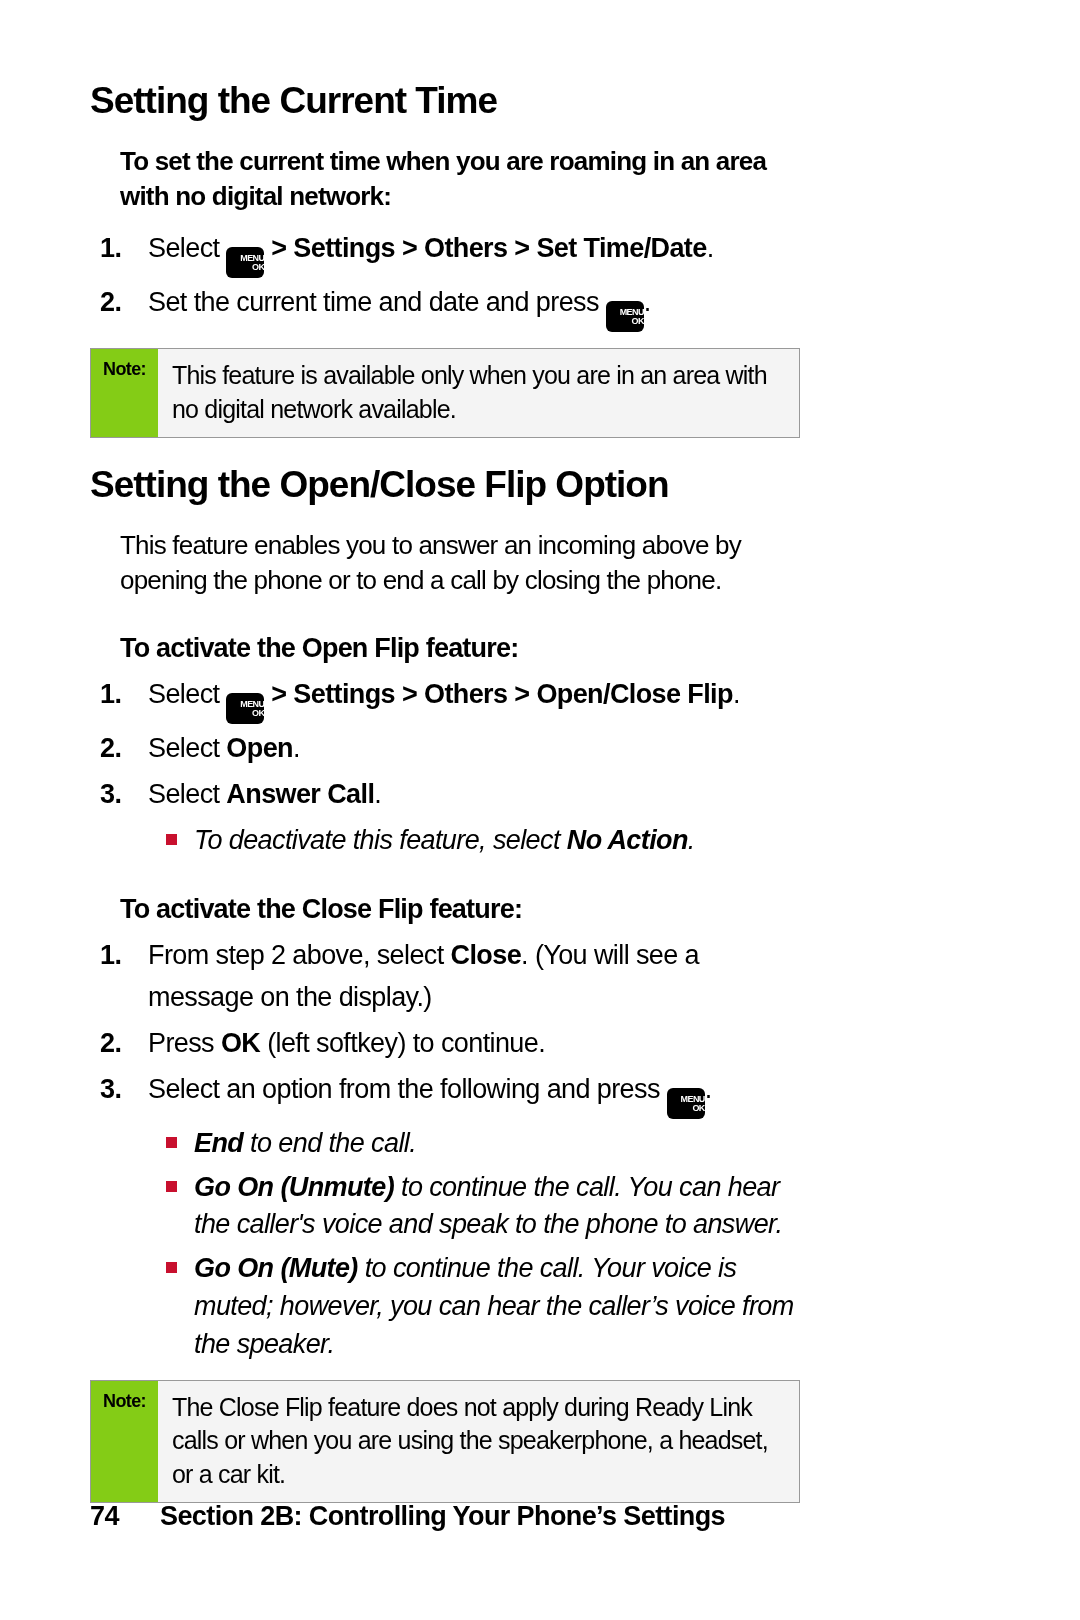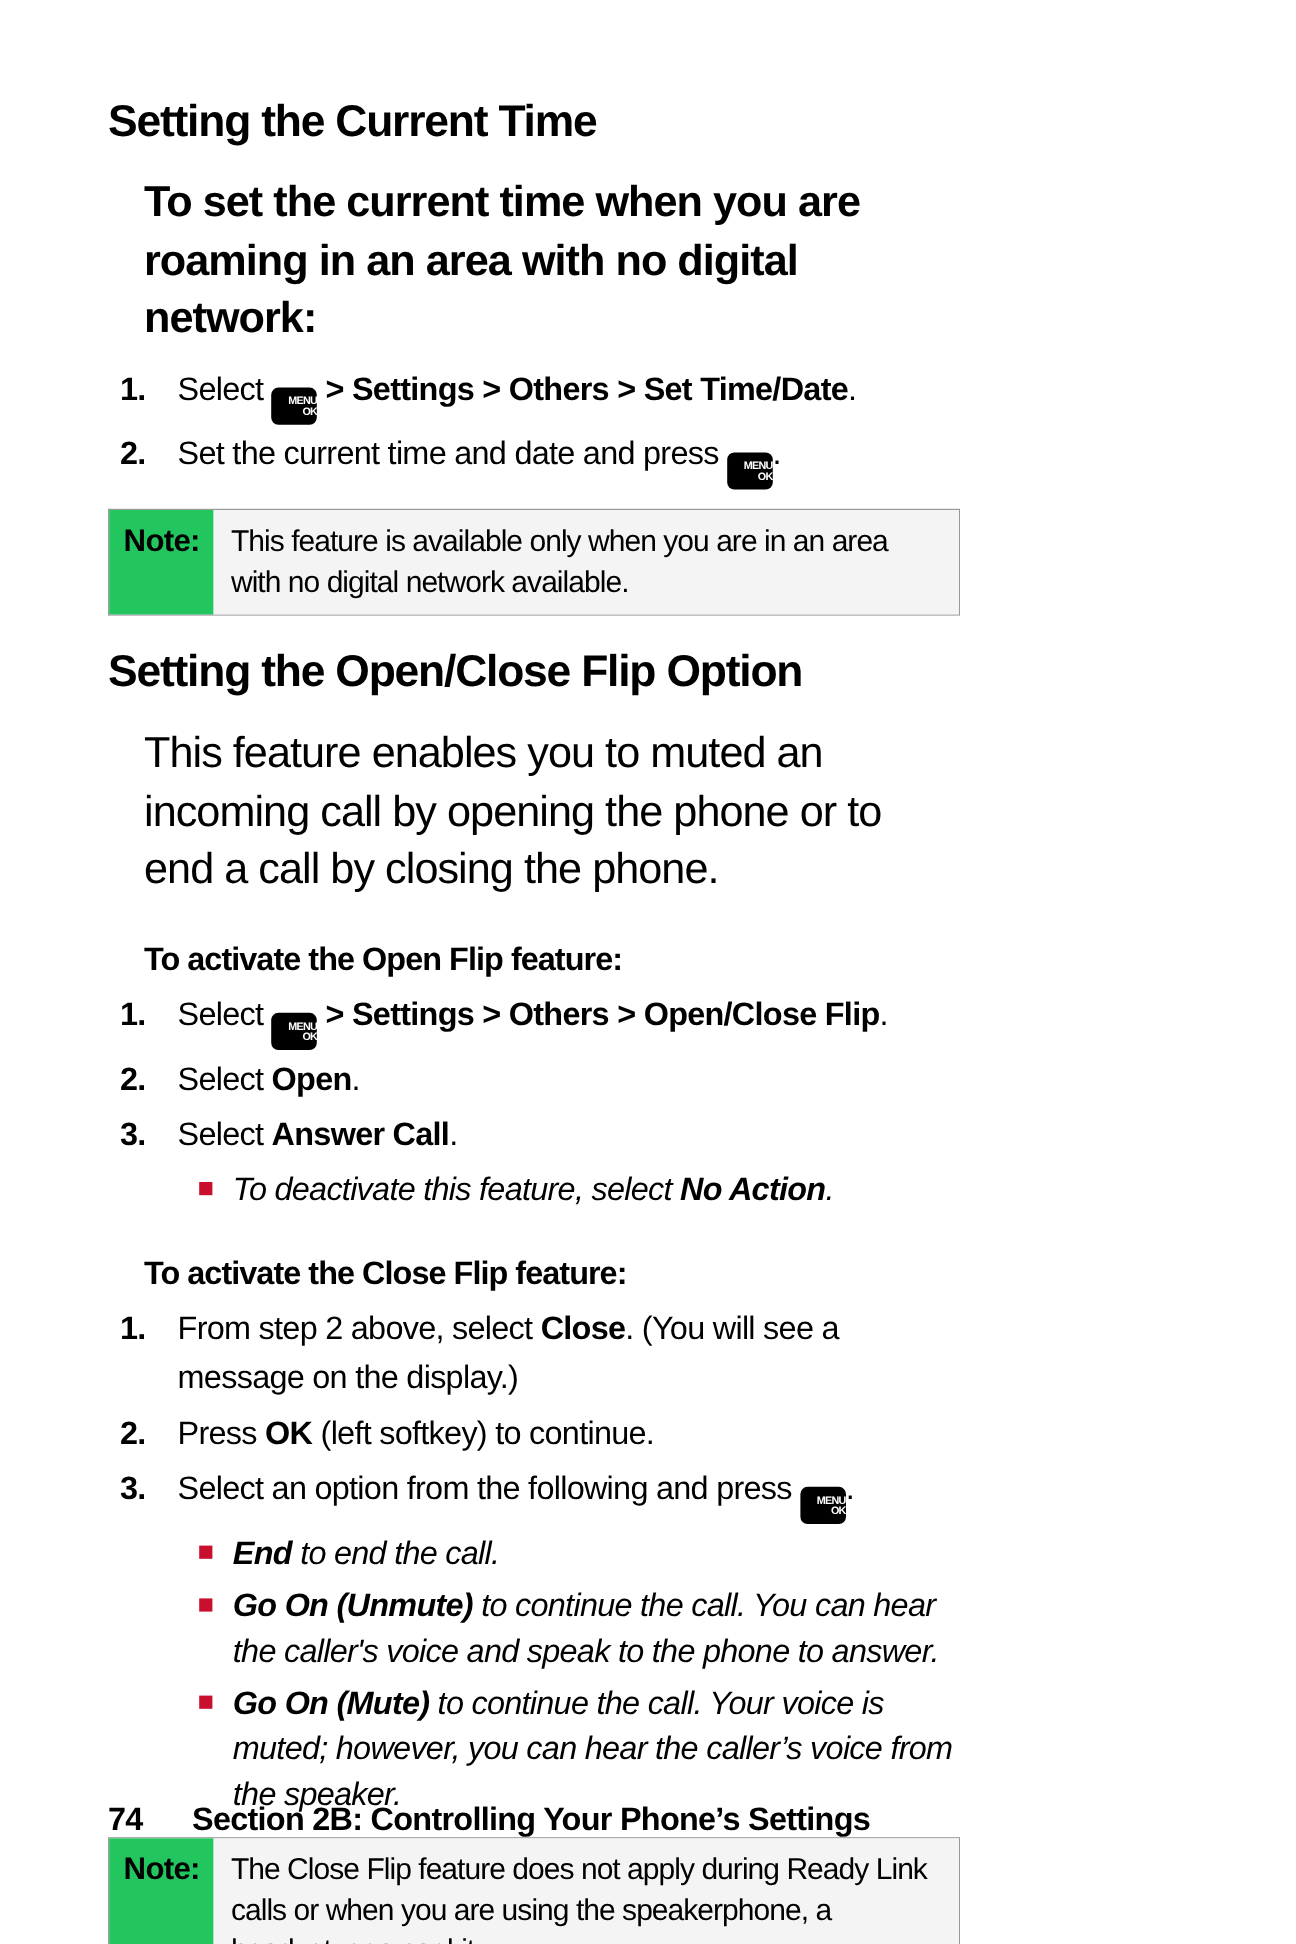--- a/index.html
+++ b/index.html
@@ -20,21 +20,21 @@
     padding: 80px 120px 0 90px;
     letter-spacing: -0.5px;
   }
   h2 {
     font-size: 37px;
     font-weight: 700;
     margin: 0 0 22px 0;
     letter-spacing: -1px;
   }
   .lead {
-    font-size: 36px;
+    font-size: 26px;
     line-height: 1.35;
     margin: 0 0 14px 0;
     letter-spacing: -0.8px;
   }
   .bold { font-weight: 700; }
   .indent { padding-left: 30px; }
   ol.steps {
     list-style: none;
     margin: 0 0 16px 0;
     padding: 0 0 0 58px;
@@ -89,23 +89,23 @@
     vertical-align: -4px;
     padding-top:1px;
   }
   .menuok span { display:block; line-height:1; }
   .notebox {
     display: flex;
     border: 1px solid #999;
     margin: 14px 0 26px 0;
   }
   .notebox .tag {
-    background: #22c55e;
-    font-weight: 700;
-    font-size: 26px;
+    background: #84cc16;
+    font-weight: 700;
+    font-size: 18px;
     padding: 10px 12px;
     flex: 0 0 auto;
     letter-spacing: -0.6px;
   }
   .notebox .body {
     font-size: 25px;
     line-height: 1.35;
     padding: 10px 14px;
     letter-spacing: -0.8px;
     background:#f4f4f4;
@@ -152,21 +152,21 @@
     </li>
   </ol>
 
   <div class="notebox">
     <div class="tag">Note:</div>
     <div class="body">This feature is available only when you are in an area with no digital network available.</div>
   </div>
 
   <h2>Setting the Open/Close Flip Option</h2>
 
-  <p class="lead indent">This feature enables you to muted an incoming call by opening the phone or to end a call by closing the phone.</p>
+  <p class="lead indent">This feature enables you to answer an incoming above by opening the phone or to end a call by closing the phone.</p>
 
   <p class="subh indent">To activate the Open Flip feature:</p>
 
   <ol class="steps">
     <li><span class="num">1.</span>
       <span>Select </span><span class="menuok">
           <span>MENU</span>
           <span>OK</span>
         </span><span class="bold"> &gt; Settings &gt; Others &gt; Open/Close Flip</span><span>.</span>
     </li>

